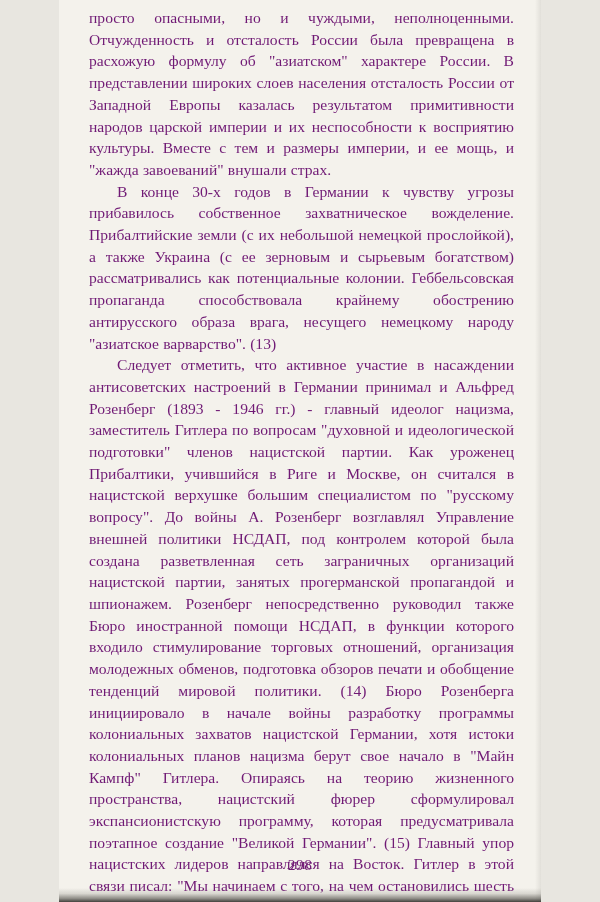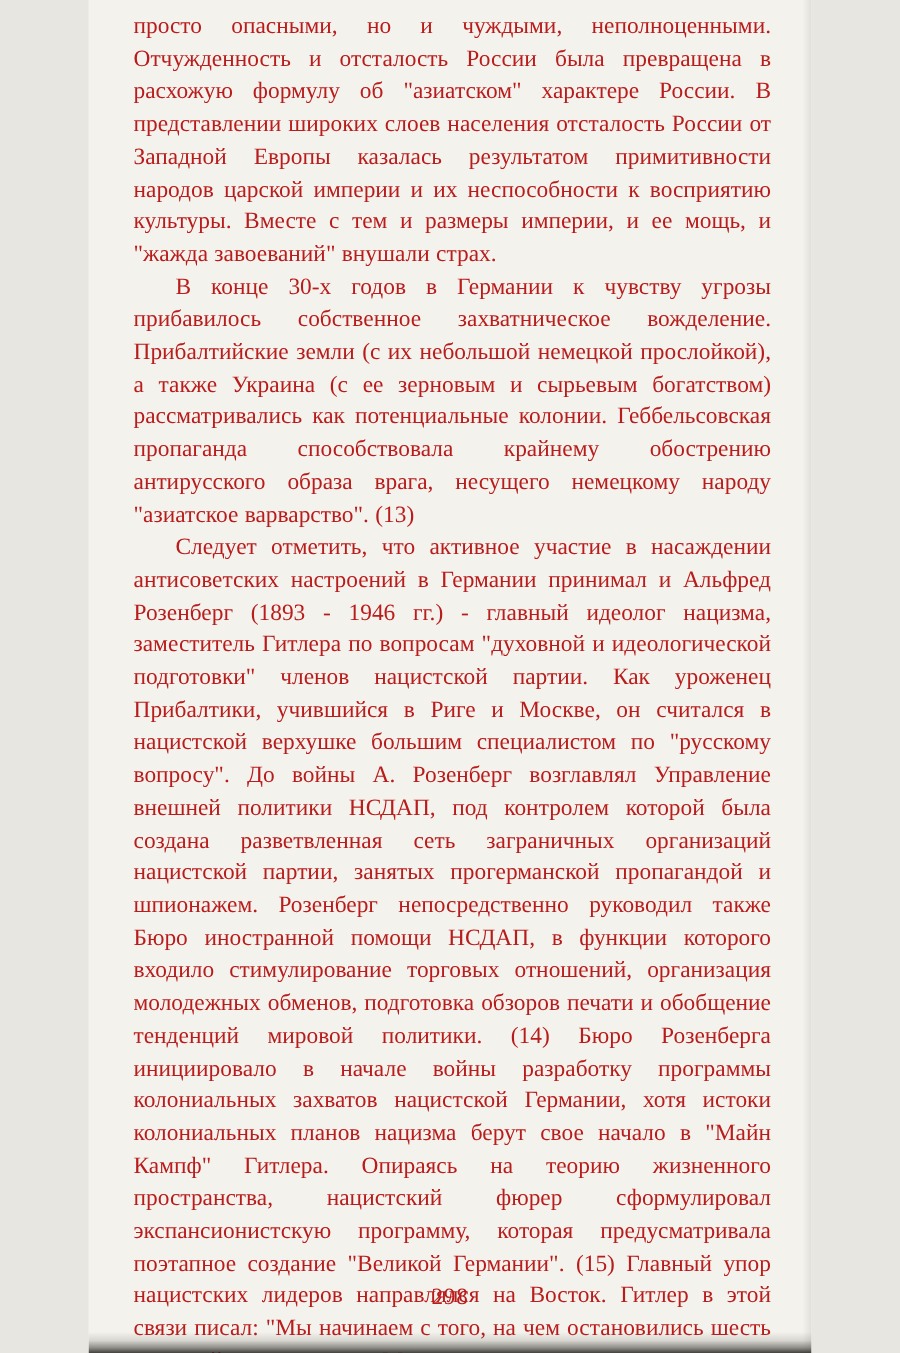--- a/index.html
+++ b/index.html
@@ -9,21 +9,21 @@
   }
   .scan-page {
     position: relative;
     width: 482px;
     height: 902px;
     margin: 0 auto;
     background: #f4f2ec;
     overflow: hidden;
     box-sizing: border-box;
     font-family: "Liberation Serif", "DejaVu Serif", serif;
-    color: #b91c1c;
+    color: #701a75;
   }
   .text-block {
     position: absolute;
     top: 7px;
     left: 30px;
     right: 27px;
   }
   .para {
     margin: 0;
     font-size: 15.6px;

